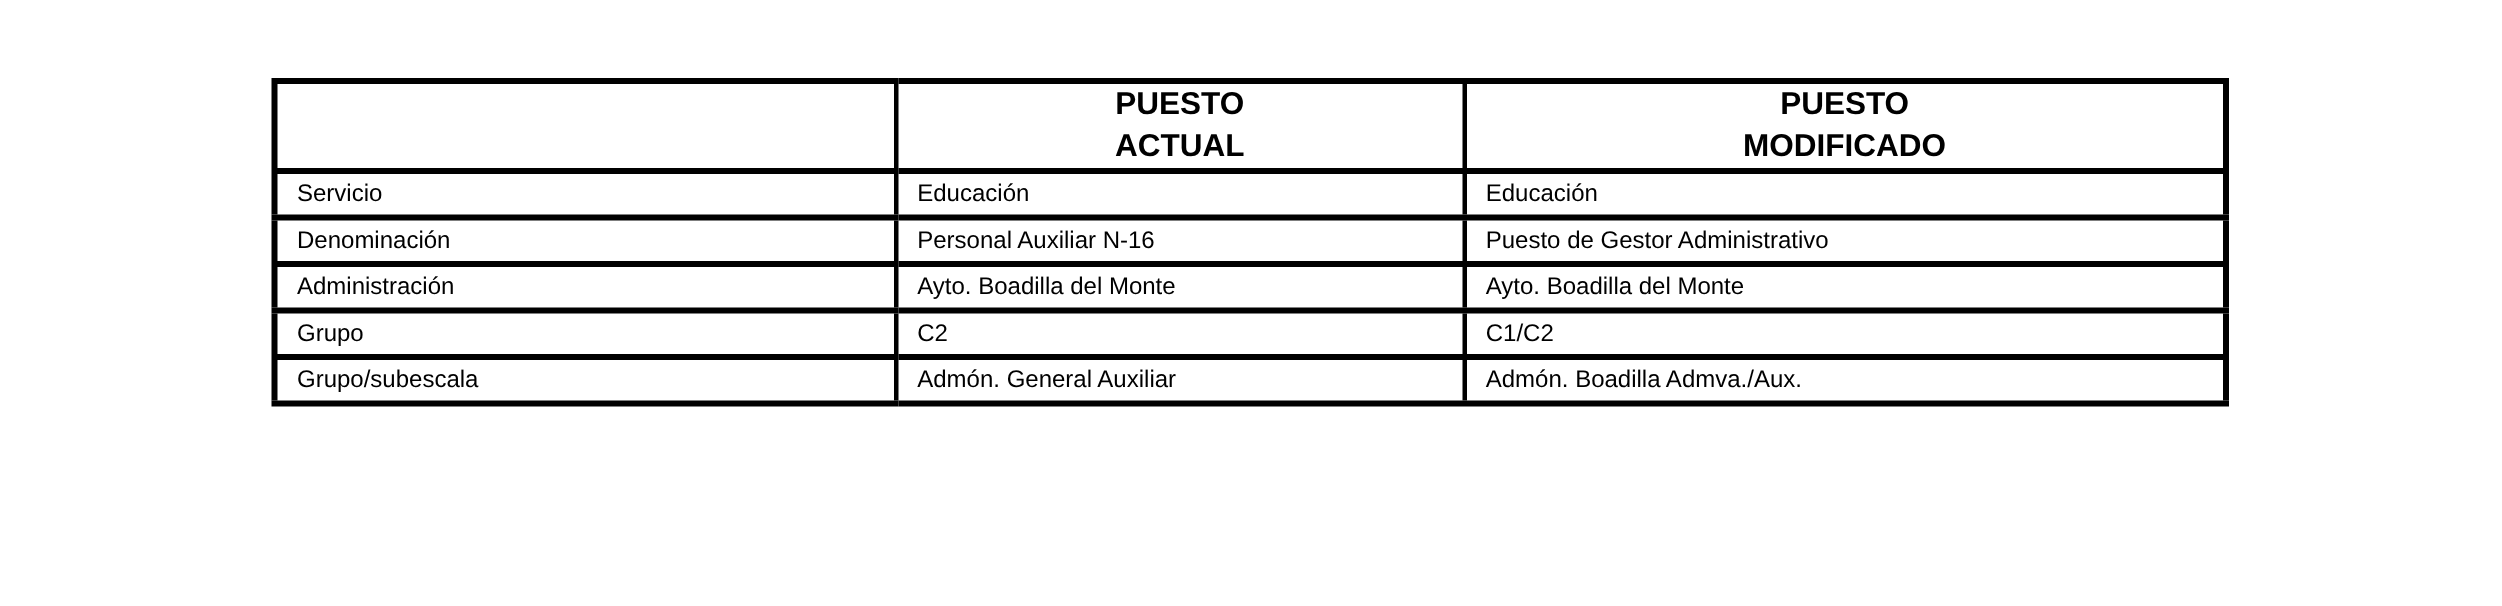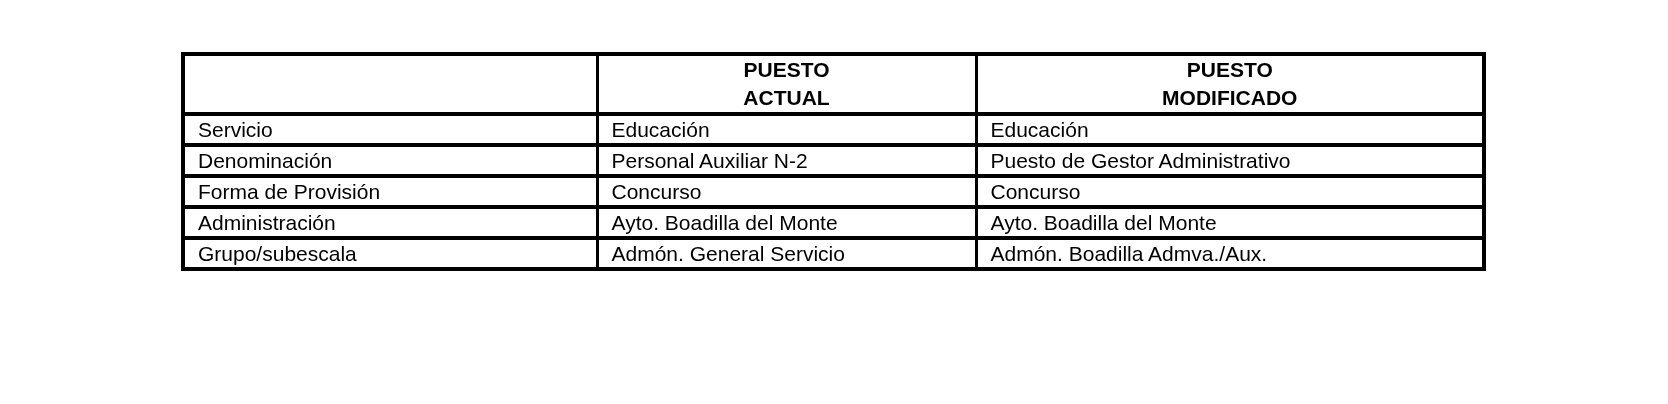--- a/index.html
+++ b/index.html
@@ -40,21 +40,21 @@
     vertical-align: middle;
     font-weight: bold;
     font-size: 21px;
     line-height: 28px;
     white-space: pre-line;
     padding: 0;
   }
   td.cell {
     height: 31px;
     vertical-align: middle;
-    font-size: 21px;
+    font-size: 16px;
     line-height: 24px;
     padding: 0 8px 0 13px;
     white-space: nowrap;
     overflow: hidden;
   }
 </style>
 </head>
 <body>
 
 <div class="doc-table-wrap">
@@ -74,33 +74,33 @@
       </tr>
     </thead>
     <tbody>
       <tr>
         <td class="cell">Servicio</td>
         <td class="cell">Educación</td>
         <td class="cell">Educación</td>
       </tr>
       <tr>
         <td class="cell">Denominación</td>
-        <td class="cell">Personal Auxiliar N-2</td>
+        <td class="cell">Personal Auxiliar N-16</td>
         <td class="cell">Puesto de Gestor Administrativo</td>
-      </tr>
-      <tr>
-        <td class="cell">Forma de Provisión</td>
-        <td class="cell">Concurso</td>
-        <td class="cell">Concurso</td>
       </tr>
       <tr>
         <td class="cell">Administración</td>
         <td class="cell">Ayto. Boadilla del Monte</td>
         <td class="cell">Ayto. Boadilla del Monte</td>
       </tr>
       <tr>
+        <td class="cell">Grupo</td>
+        <td class="cell">C2</td>
+        <td class="cell">C1/C2</td>
+      </tr>
+      <tr>
         <td class="cell">Grupo/subescala</td>
-        <td class="cell">Admón. General Servicio</td>
+        <td class="cell">Admón. General Auxiliar</td>
         <td class="cell">Admón. Boadilla Admva./Aux.</td>
       </tr>
     </tbody>
   </table>
 </div>
 
 </body></html>

